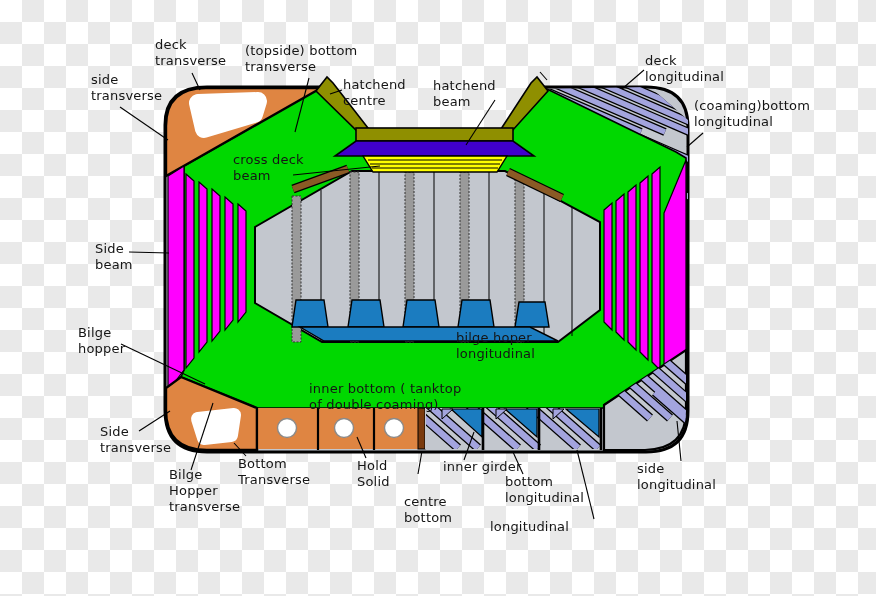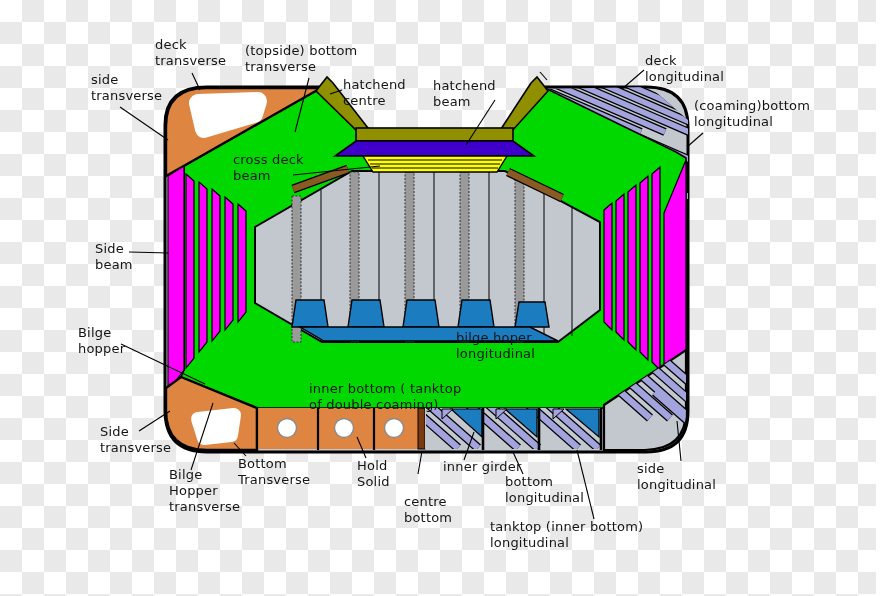--- a/index.html
+++ b/index.html
@@ -316,21 +316,20 @@
   <div>bottom</div>
 </div>
 <div class="lbl" style="left:443px;top:459px">
   <div>inner girder</div>
 </div>
 <div class="lbl" style="left:505px;top:474px">
   <div>bottom</div>
   <div>longitudinal</div>
 </div>
 <div class="lbl" style="left:490px;top:519px">
-  <div>tanktop (inner bottom)</div>
   <div>longitudinal</div>
 </div>
 <div class="lbl" style="left:637px;top:461px">
   <div>side</div>
   <div>longitudinal</div>
 </div>
 
 </div>
 
 </body></html>

